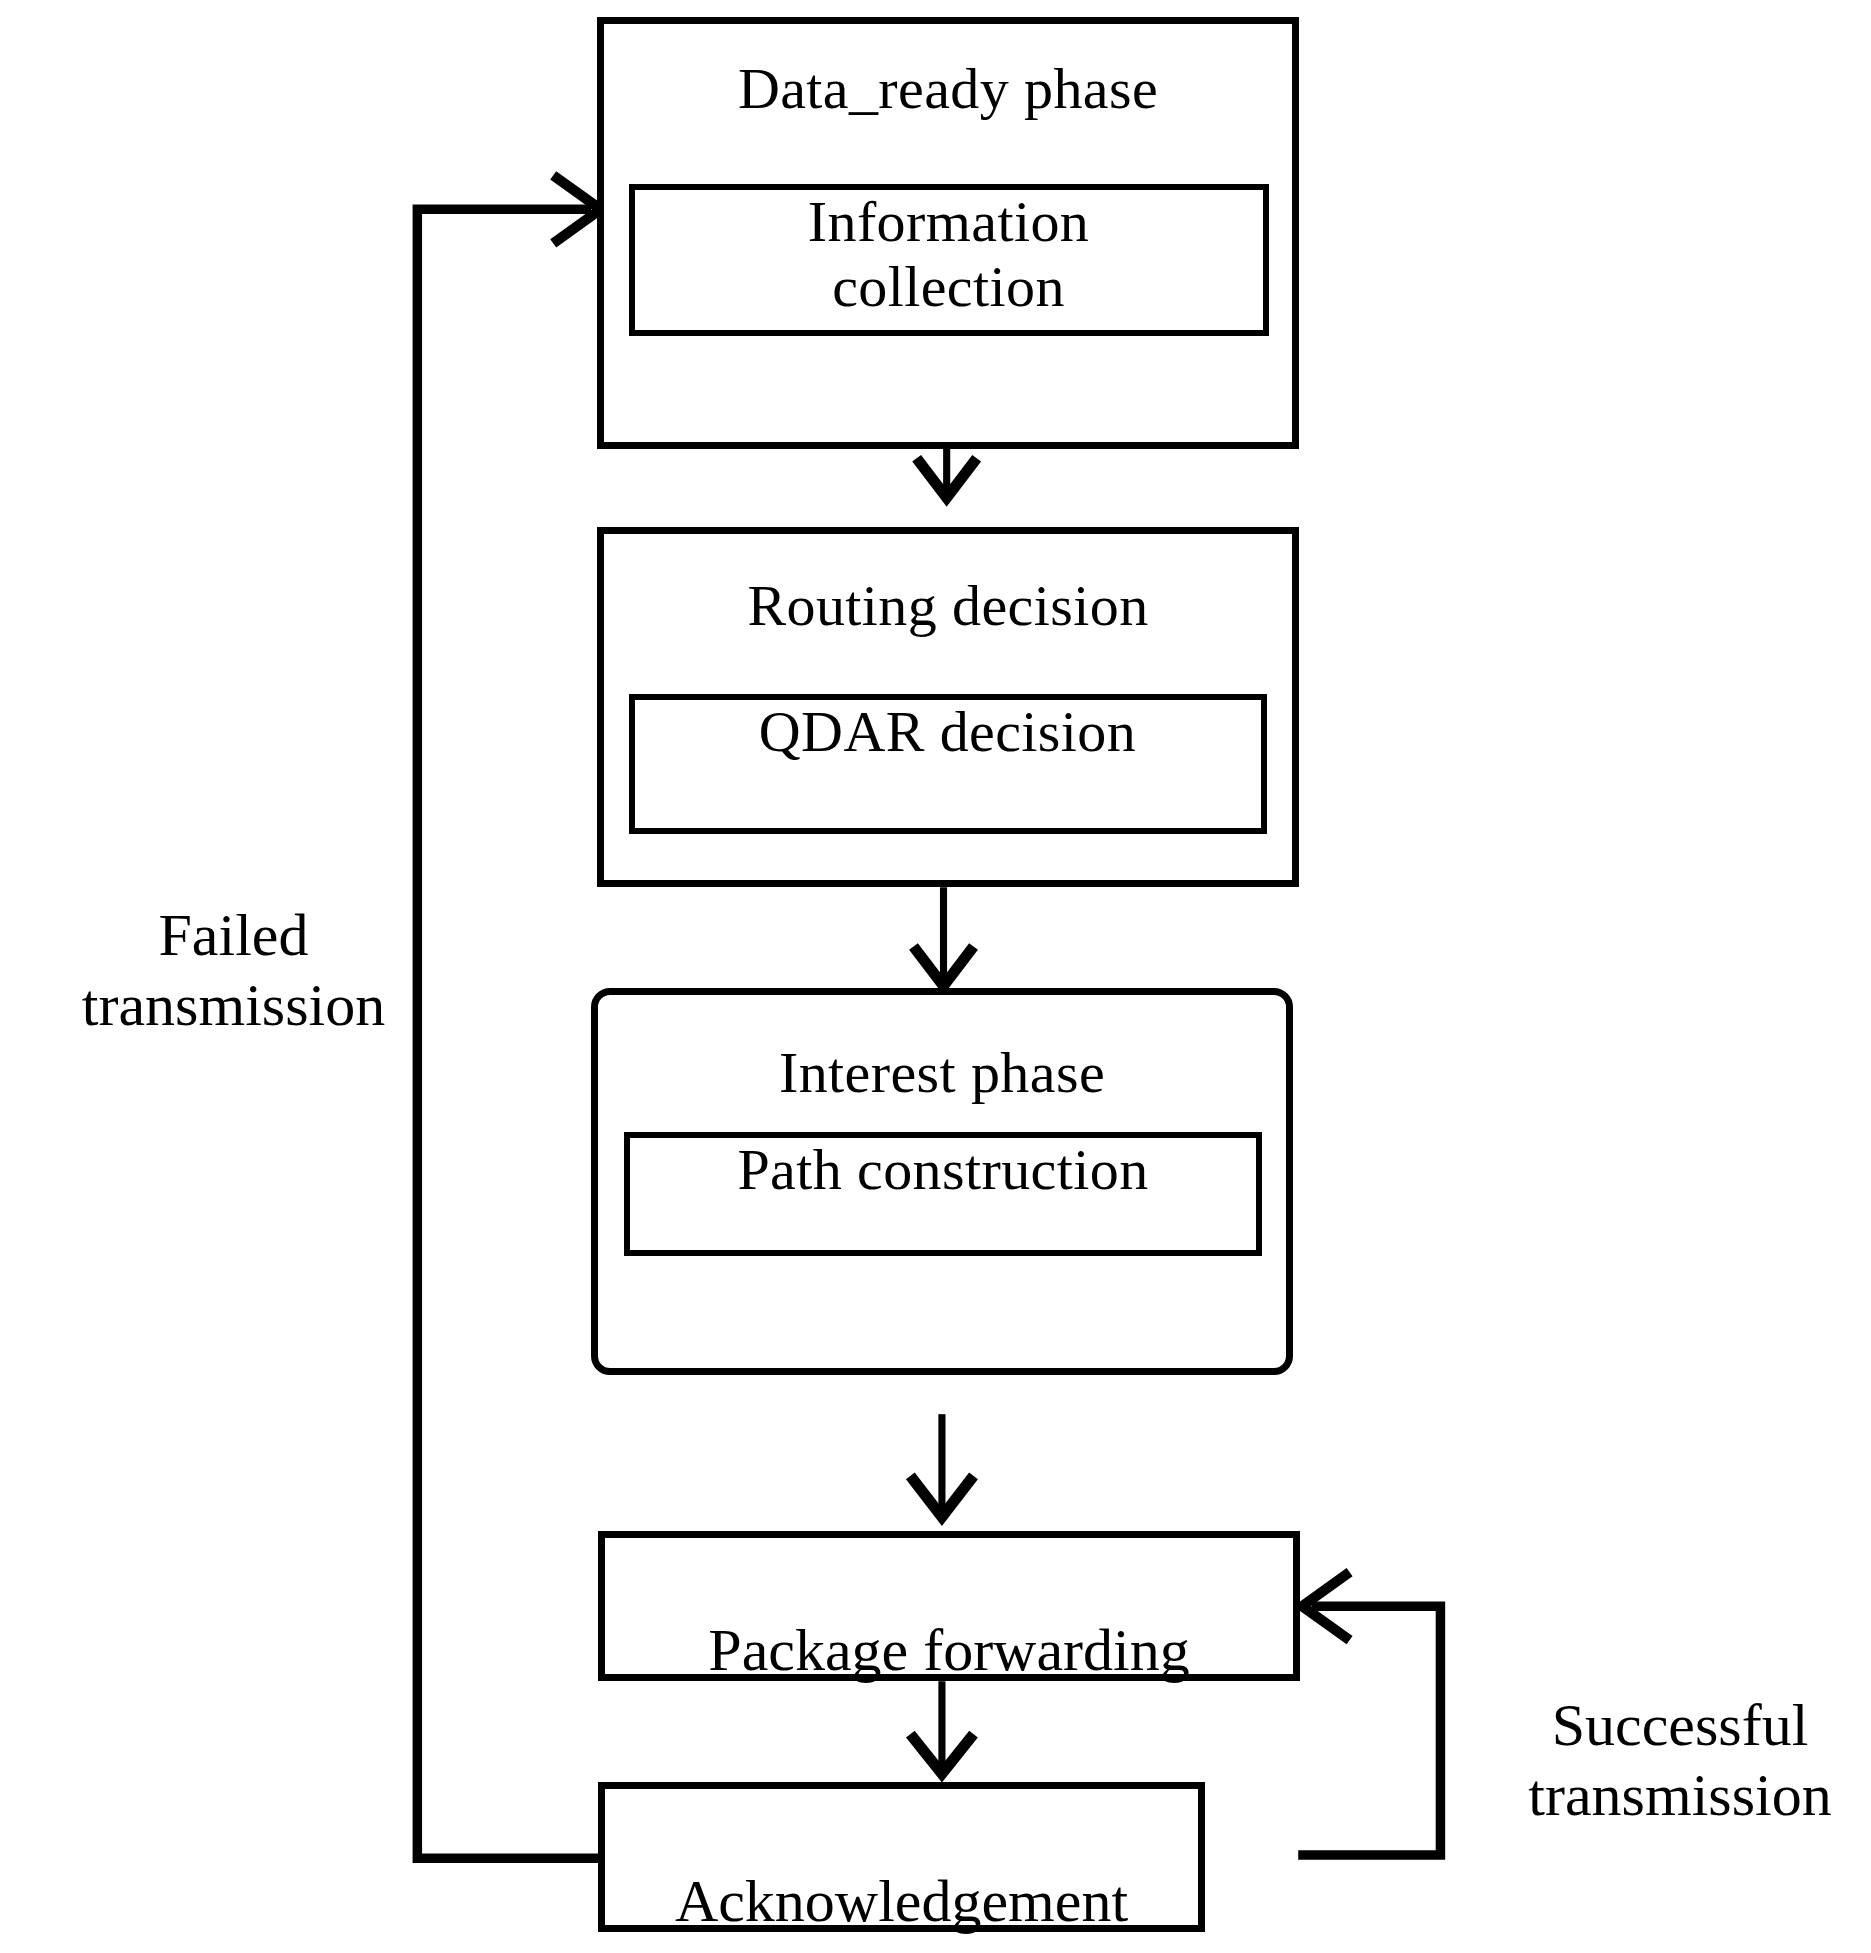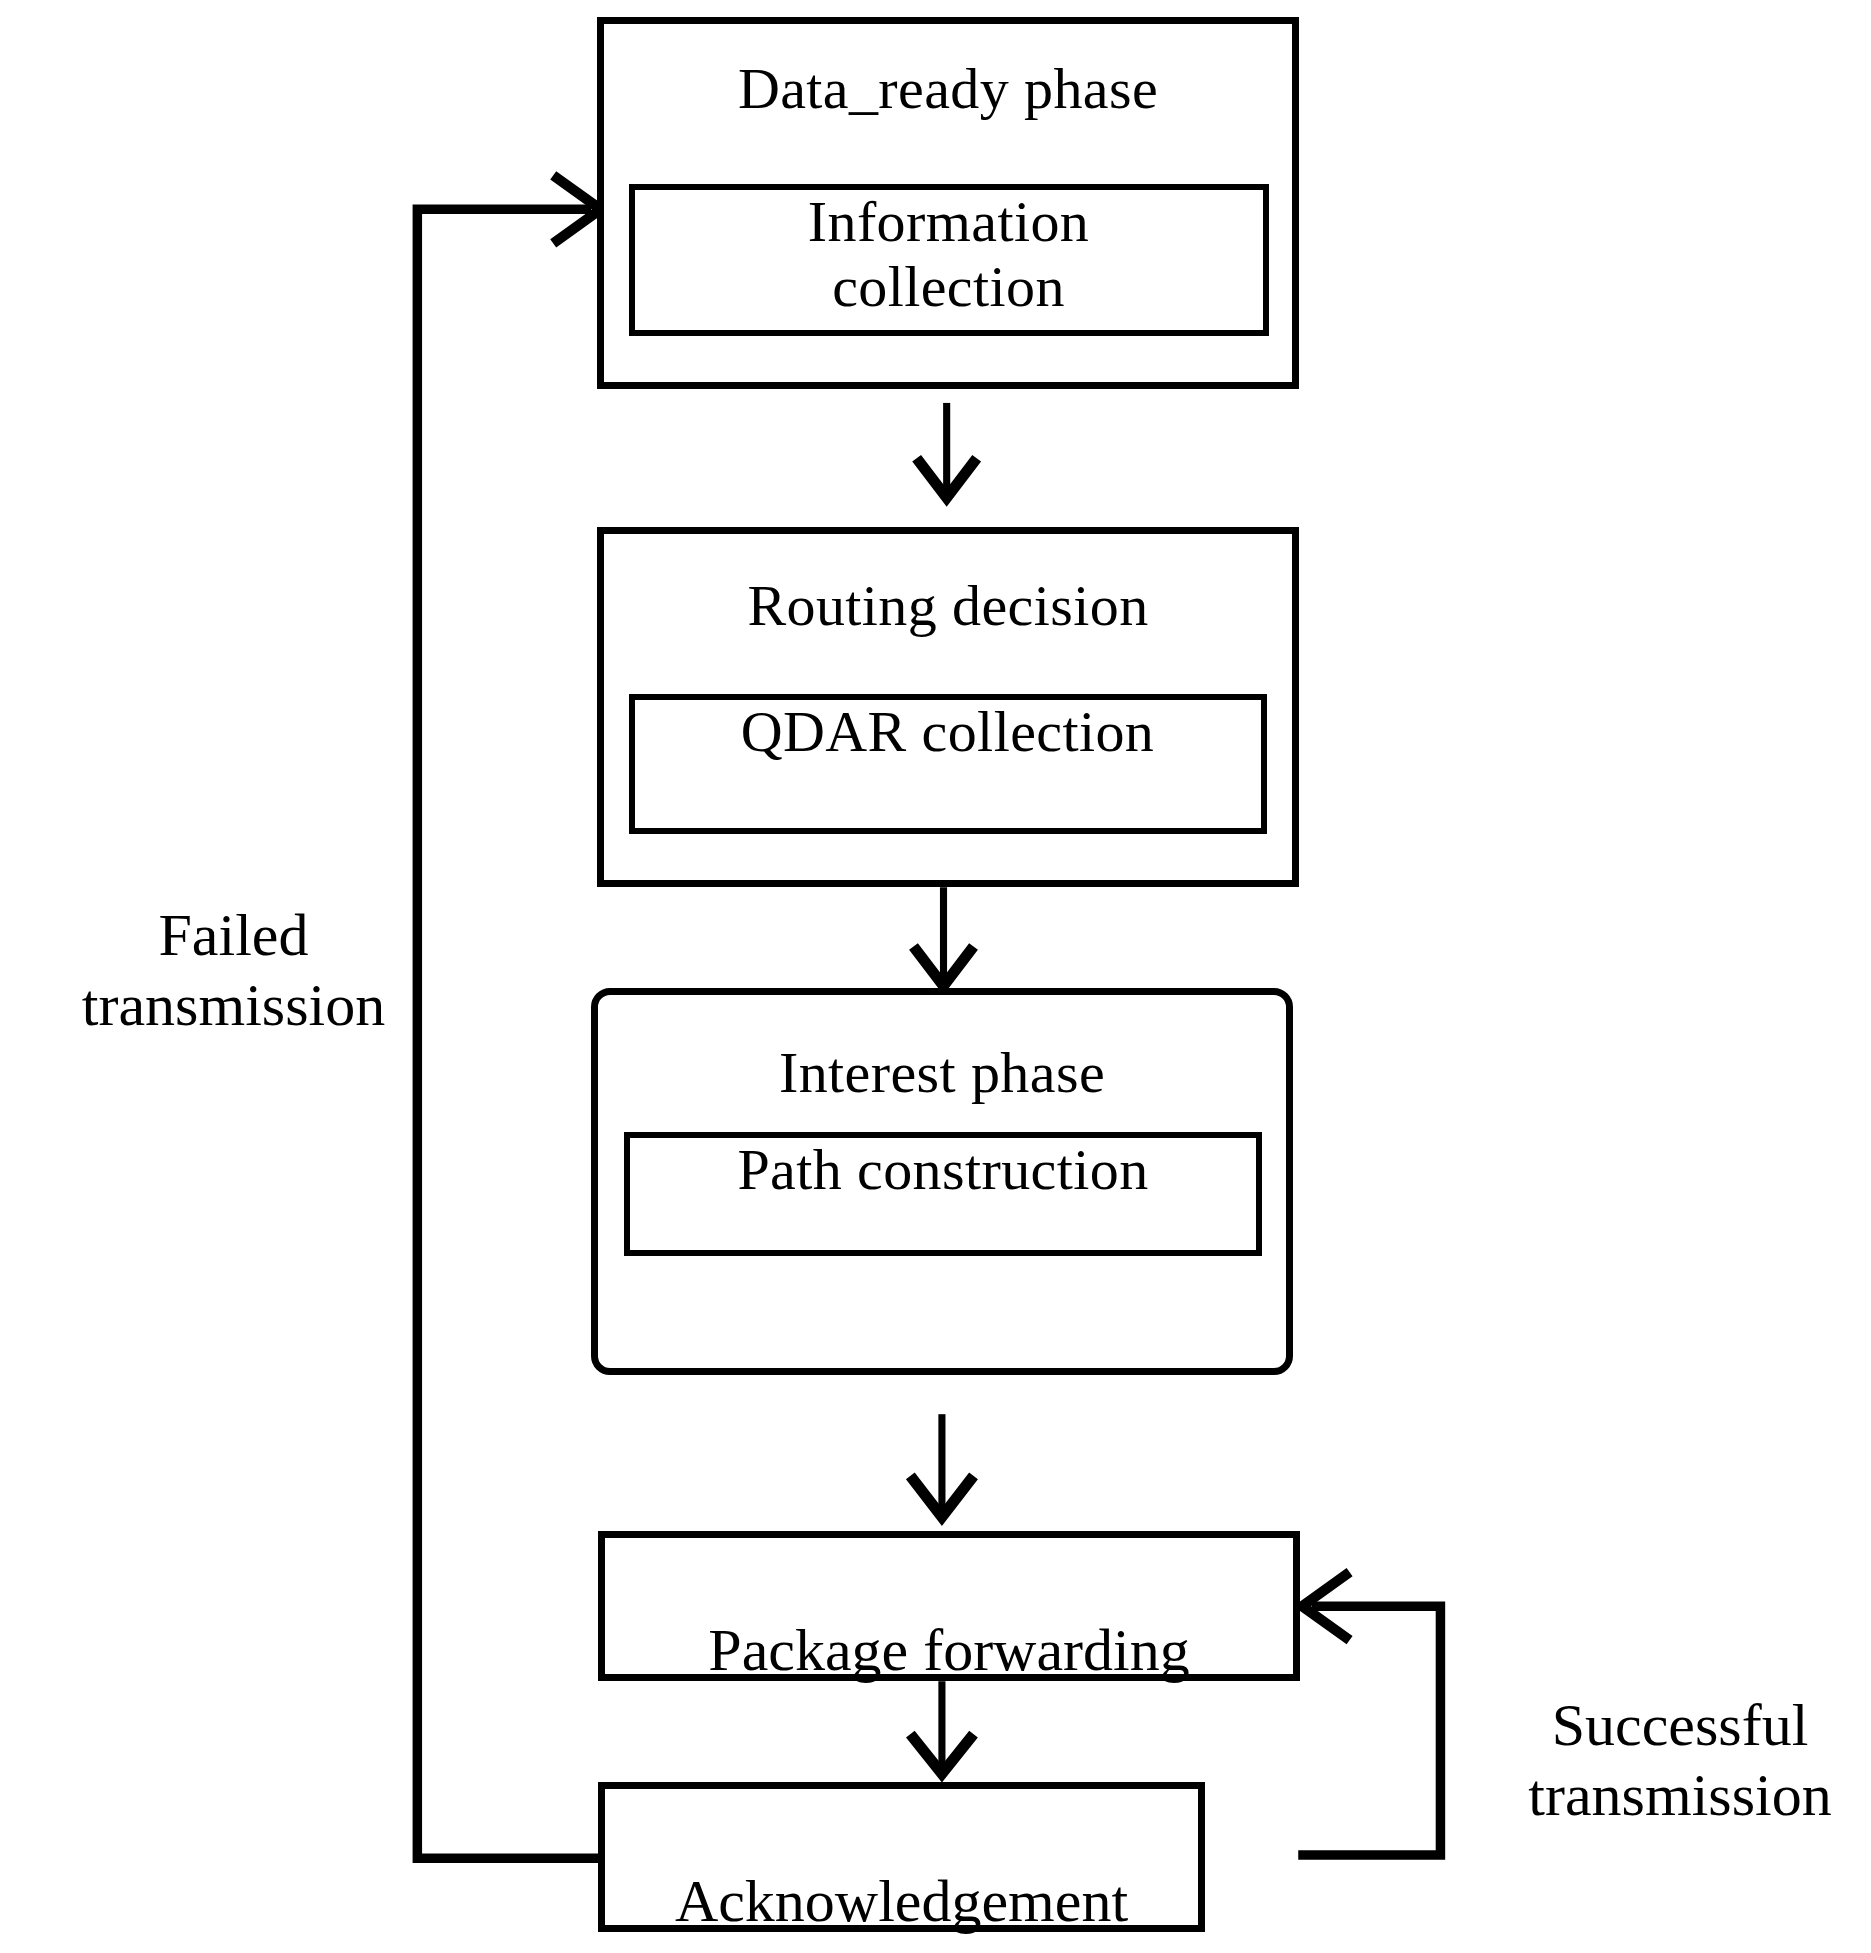--- a/index.html
+++ b/index.html
@@ -99,34 +99,34 @@
       <polyline points="1152,2195 1192,2245 1232,2195" stroke-width="14" stroke-linejoin="miter"></polyline>
 
       <polyline points="757,2352 528,2352 528,265 748,265" stroke-width="12"></polyline>
       <polyline points="700,222 760,265 700,308" stroke-width="13" stroke-linejoin="miter"></polyline>
 
       <polyline points="1643,2348 1823,2348 1823,2033 1660,2033" stroke-width="12"></polyline>
       <polyline points="1708,1990 1648,2033 1708,2076" stroke-width="13" stroke-linejoin="miter"></polyline>
     </g>
   </svg>
 
-  <div class="node-box" style="left:597px; top:17.4px; width:702px; height:372px;">
+  <div class="node-box" style="left:597px; top:17.4px; width:702px; height:432px;">
     <div class="node-title" style="top:36px;">Data_ready phase</div>
     <div class="inner-box" style="left:24.5px; top:160px; width:640px; height:152px;">
       <div class="inner-text">
         <div>Information</div>
         <div>collection</div>
       </div>
     </div>
   </div>
 
   <div class="node-box" style="left:597px; top:527px; width:702px; height:360px;">
     <div class="node-title" style="top:43px;">Routing decision</div>
     <div class="inner-box" style="left:24.5px; top:160px; width:638px; height:140px;">
-      <div class="inner-text">QDAR collection</div>
+      <div class="inner-text">QDAR decision</div>
     </div>
   </div>
 
   <div class="node-box" style="left:591px; top:988px; width:702px; height:387px;border-radius:19px;">
     <div class="node-title" style="top:49px;">Interest phase</div>
     <div class="inner-box" style="left:26px; top:137px; width:638px; height:124px;">
       <div class="inner-text">Path construction</div>
     </div>
   </div>
 

